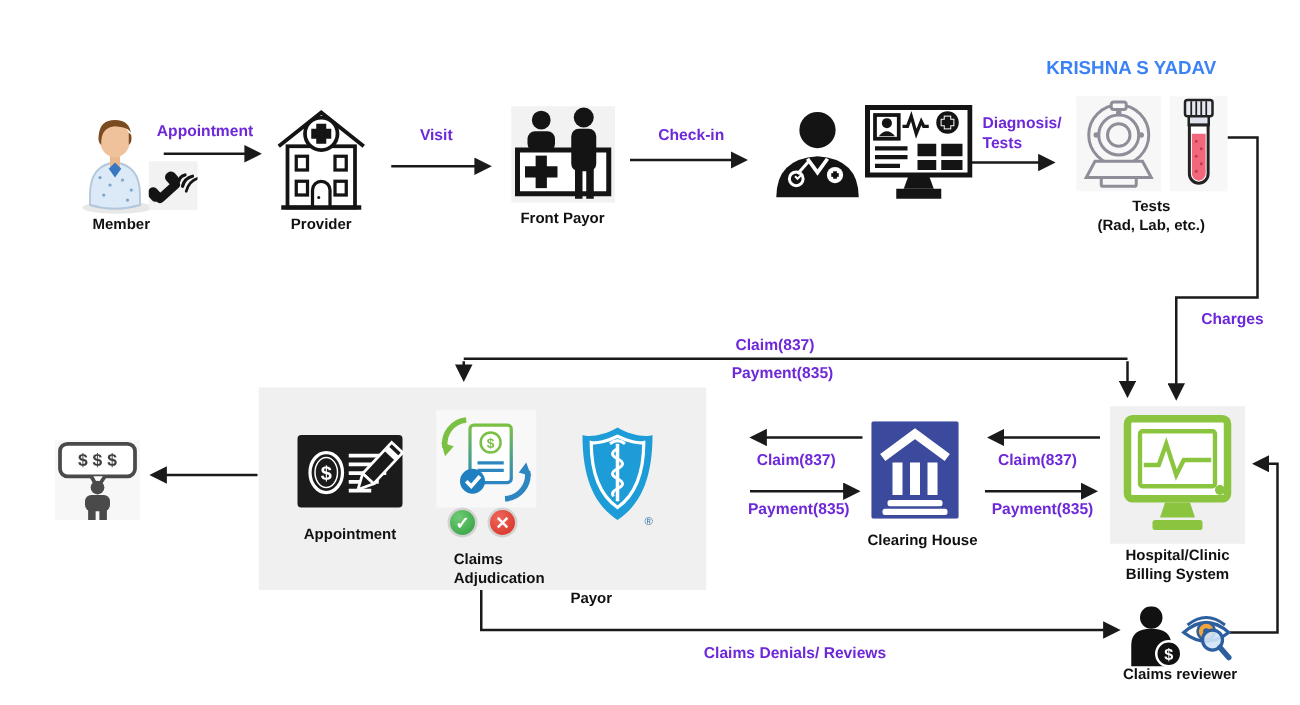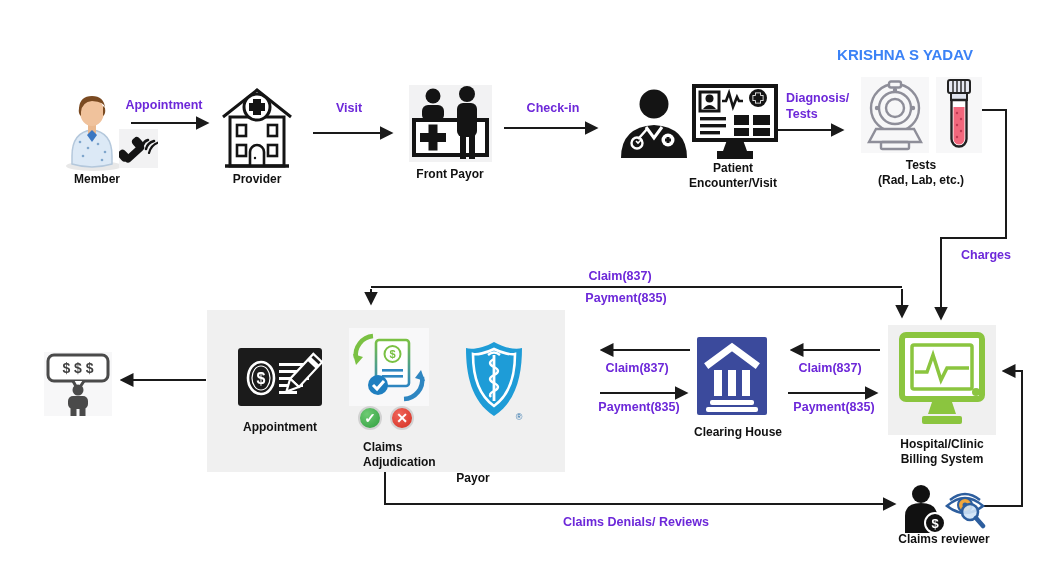--- a/index.html
+++ b/index.html
@@ -298,24 +298,20 @@
     <path d="M6,13 Q21,1 36,13" stroke="#2d5e9e" stroke-width="2.4" fill="none"></path>
     <circle cx="21" cy="18" r="7" fill="#f0a63c" stroke="#2d5e9e" stroke-width="2"></circle>
     <circle cx="21" cy="18" r="2.5" fill="#2d5e9e"></circle>
     <circle cx="26" cy="25" r="8" fill="#cfe3f7" fill-opacity="0.9" stroke="#2d5e9e" stroke-width="2.6"></circle>
     <line x1="32" y1="31" x2="39" y2="39" stroke="#2d5e9e" stroke-width="4.5" stroke-linecap="round"></line>
   </svg>
 
   <div class="node-label" style="left:97px;top:172px;">Member</div>
   <div class="node-label" style="left:257px;top:172px;">Provider</div>
   <div class="node-label" style="left:450px;top:167px;">Front Payor</div>
-  <div class="node-label" style="left:733px;top:161px;">
-    <div>Patient</div>
-    <div>Encounter/Visit</div>
-  </div>
   <div class="node-label" style="left:921px;top:158px;">
     <div>Tests</div>
     <div>(Rad, Lab, etc.)</div>
   </div>
   <div class="node-label" style="left:280px;top:420px;">Appointment</div>
   <div class="node-label la" style="left:363px;top:440px;">
     <div>Claims</div>
     <div>Adjudication</div>
   </div>
   <div class="node-label" style="left:473px;top:427px;margin-top:44px;">Payor</div>

